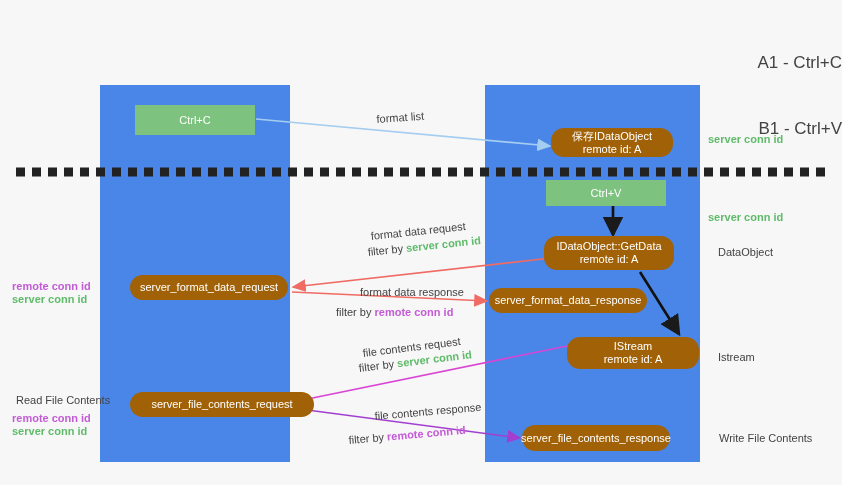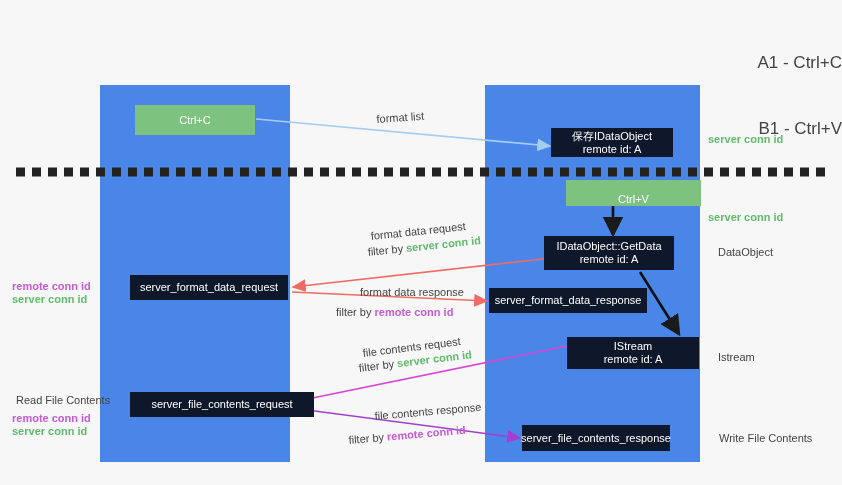--- a/index.html
+++ b/index.html
@@ -32,21 +32,21 @@
   }
 
   
   .box{
     position:absolute;box-sizing:border-box;
     display:flex;align-items:center;justify-content:center;
     text-align:center;color:#ffffff;font-size:11px;line-height:13px;
     white-space:pre;
   }
   .green{background:#7dc37f;}
-  .orange{background:#0f172a;}
+  .orange{background:#a16207;border-radius:13px;}
 
   
   .side{
     position:absolute;font-size:11px;line-height:14px;white-space:pre;
   }
   .green-txt{color:#5fbb6a;font-weight:bold;}
   .purple-txt{color:#c45bd6;font-weight:bold;}
   .gray-txt{color:#434343;padding-left:8px;}
 
   
@@ -119,21 +119,21 @@
 
   <div class="box green" style="left:135px;top:105px;width:120px;height:30px;">
     <span>Ctrl+C</span>
   </div>
 
   <div class="box orange" style="left:551px;top:128px;width:122px;height:29px;flex-direction:column;">
     <span>保存IDataObject</span>
     <span>remote id: A</span>
   </div>
 
-  <div class="box green" style="left:566px;top:180px;width:135px;height:26px;align-items:flex-end;">
+  <div class="box green" style="left:546px;top:180px;width:120px;height:26px;">
     <span>Ctrl+V</span>
   </div>
 
   <div class="box orange" style="left:544px;top:236px;width:130px;height:34px;flex-direction:column;">
     <span>IDataObject::GetData</span>
     <span>remote id: A</span>
   </div>
 
   <div class="box orange" style="left:567px;top:337px;width:132px;height:32px;flex-direction:column;">
     <span>IStream</span>

